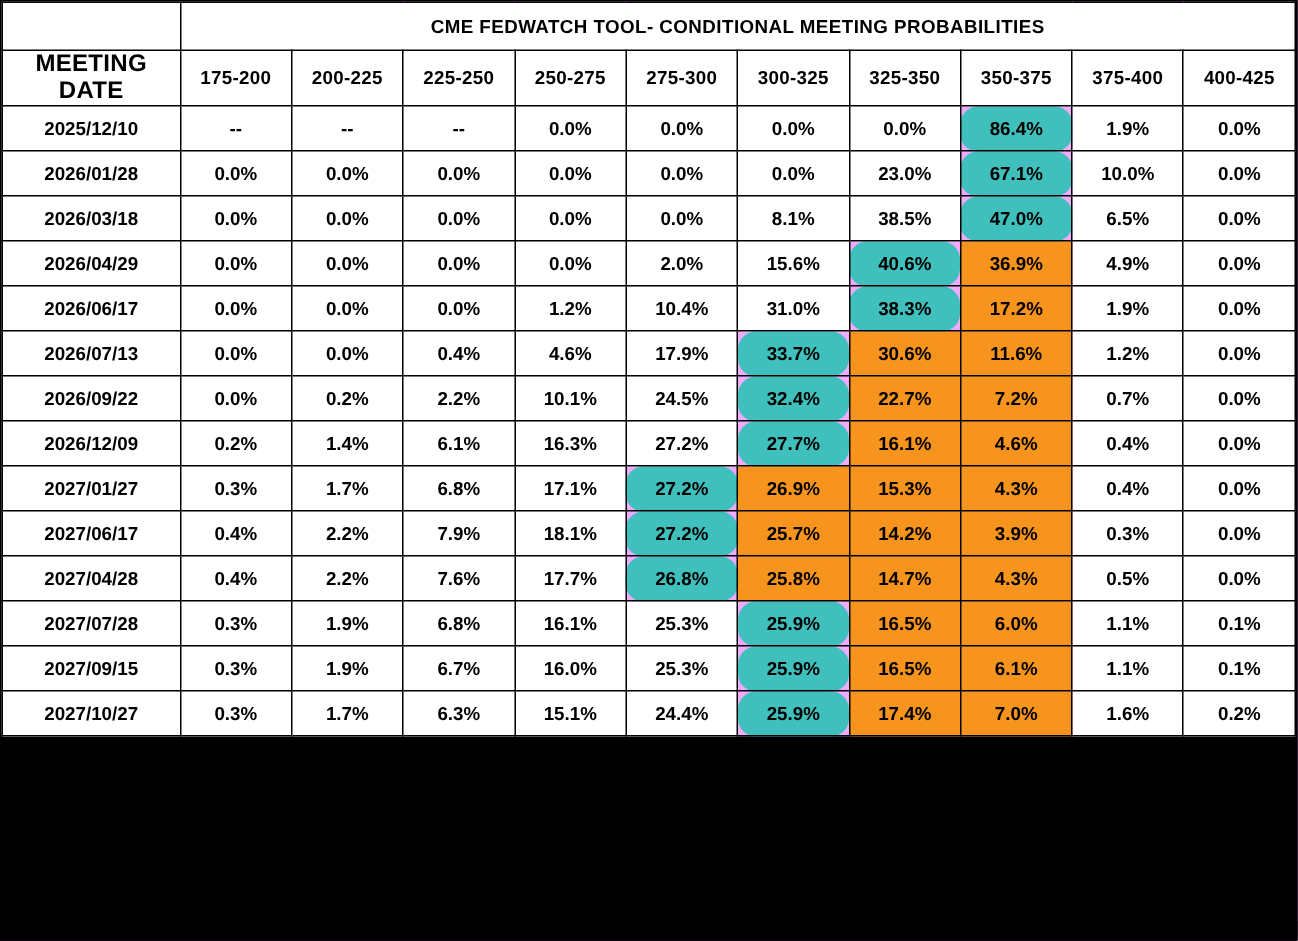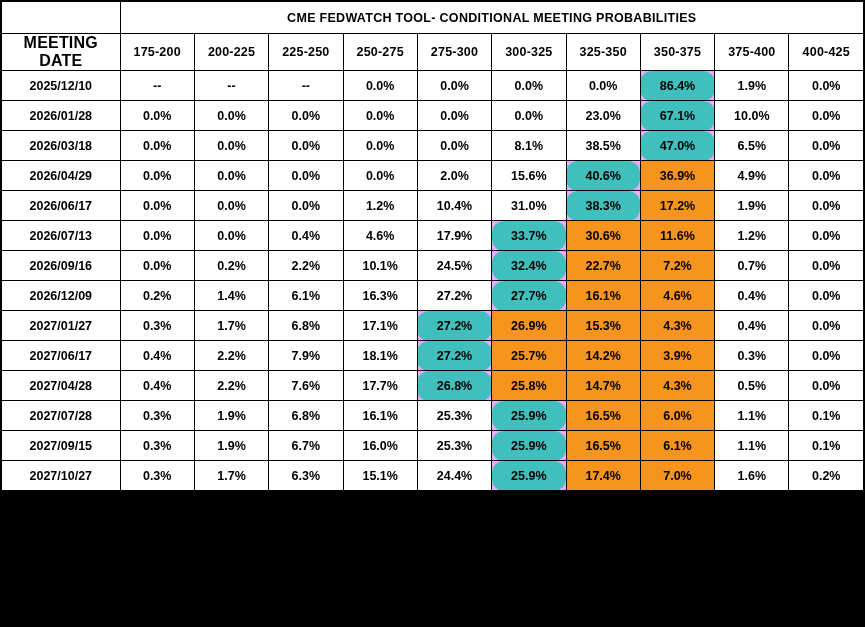--- a/index.html
+++ b/index.html
@@ -191,21 +191,21 @@
           <td class="val">0.4%</td>
           <td class="val">4.6%</td>
           <td class="val">17.9%</td>
           <td class="val teal">33.7%</td>
           <td class="val orange">30.6%</td>
           <td class="val orange">11.6%</td>
           <td class="val">1.2%</td>
           <td class="val">0.0%</td>
         </tr>
         <tr>
-          <td class="date">2026/09/16</td>
+          <td class="date">2026/09/22</td>
           <td class="val">0.0%</td>
           <td class="val">0.2%</td>
           <td class="val">2.2%</td>
           <td class="val">10.1%</td>
           <td class="val">24.5%</td>
           <td class="val teal">32.4%</td>
           <td class="val orange">22.7%</td>
           <td class="val orange">7.2%</td>
           <td class="val">0.7%</td>
           <td class="val">0.0%</td>

